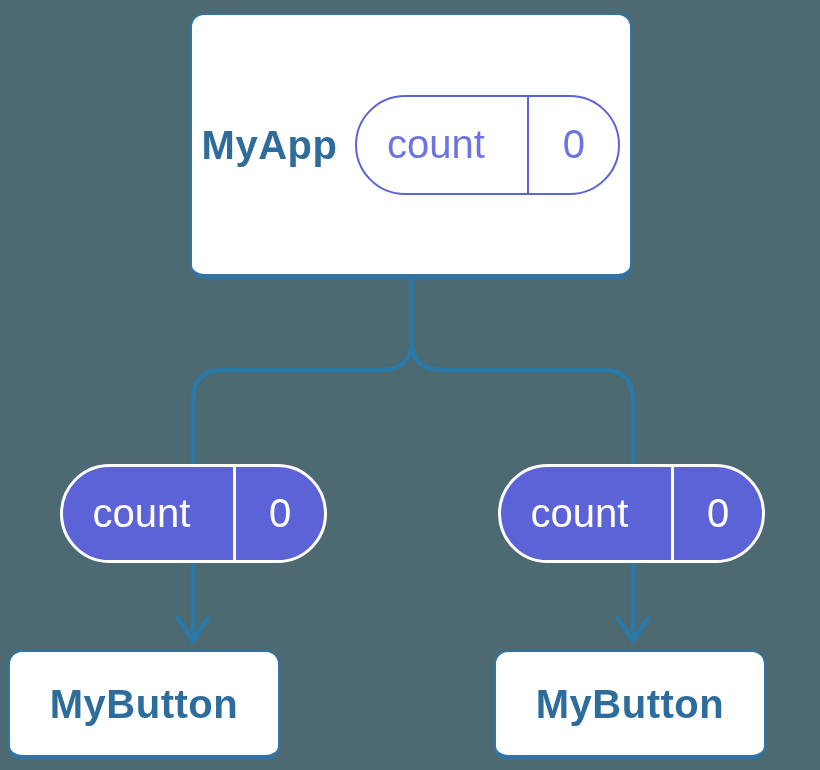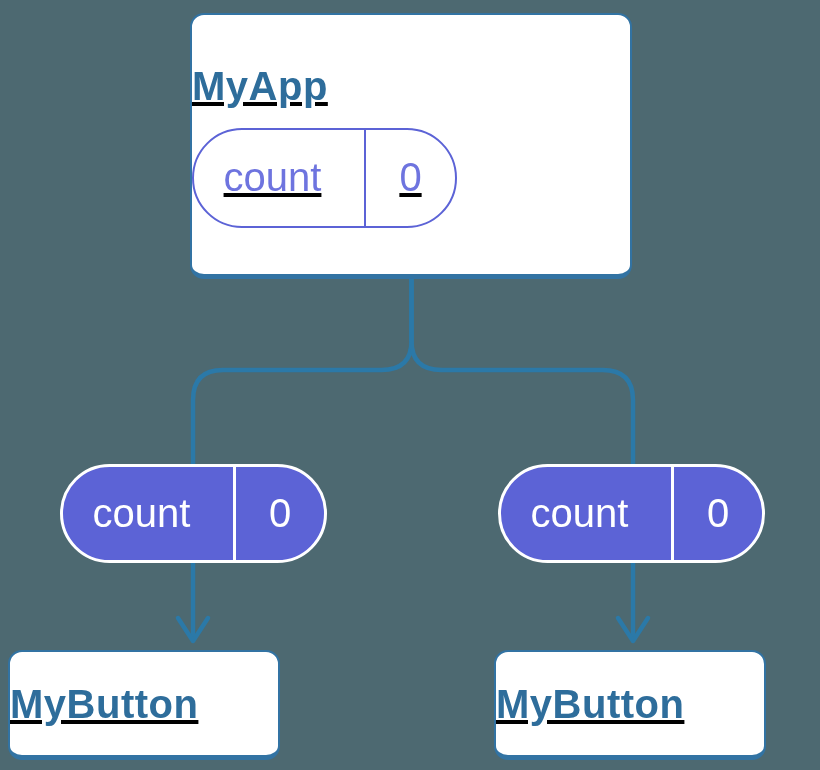--- a/index.html
+++ b/index.html
@@ -37,23 +37,23 @@
     stroke-linejoin:round;
   }
   .card{
     position:absolute;
     background:var(--card-bg);
     border:2.5px solid var(--card-border);
     border-bottom-width:5px;
     border-radius:14px;
     z-index:2;
     display:flex;
-    flex-direction:column;
+    flex-direction:row;
+    align-items:center;
     justify-content:center;
-    text-decoration:underline;
   }
   .card-root{
     left:190px;top:13px;width:442px;height:266px;
     gap:18px;
   }
   .card-child{
     width:272px;height:110px;
   }
   .card-child.left{left:8px;top:650px;}
   .card-child.right{left:494px;top:650px;}

